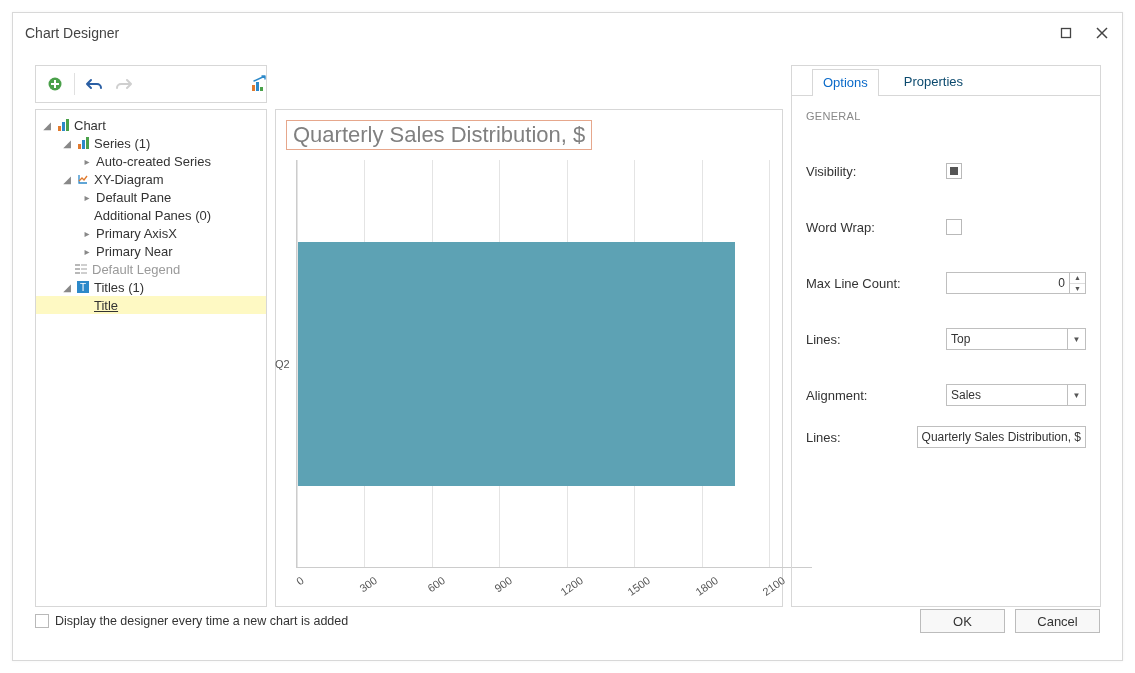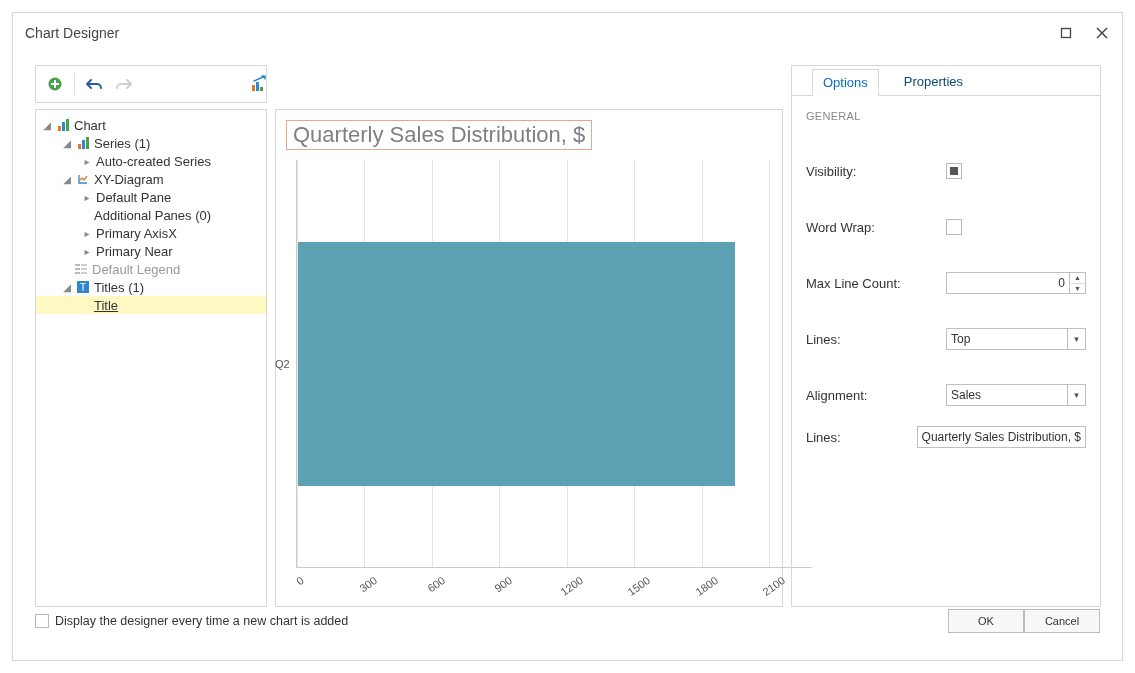--- a/index.html
+++ b/index.html
@@ -45,21 +45,21 @@
   .chk .fill { width:8px; height:8px; background:#555;}
   .txt, .sel { flex:1; height:22px; border:1px solid #bfbfbf; background:#fff; font-size:12px; padding:0 4px; display:flex; align-items:center; }
   .txt.right { justify-content:flex-end;}
   .spin { width:16px; height:22px; border:1px solid #bfbfbf; border-left:none; display:flex; flex-direction:column;}
   .spin div{flex:1; display:flex; align-items:center; justify-content:center; font-size:7px; color:#555;}
   .spin div:first-child{border-bottom:1px solid #ddd;}
   .dd-arrow { width:18px; height:22px; border:1px solid #bfbfbf; border-left:none; display:flex; align-items:center; justify-content:center; font-size:8px; color:#555;}
   
   .footer { position:absolute; left:0; right:0; bottom:0; height:34px; display:flex; align-items:center; }
   .foot-left { display:flex; align-items:center; gap:6px; font-size:12.5px; color:#333;}
-  .btn { width:76px; height:24px; border:1px solid #bcbcbc; background:#f8f8f8; font-size:11px; color:#333; display:flex; align-items:center; justify-content:center; cursor:default;}
+  .btn { width:85px; height:24px; border:1px solid #bcbcbc; background:#f8f8f8; font-size:13px; color:#333; display:flex; align-items:center; justify-content:center; margin-left:10px; cursor:default;}
   
   
   .bars-ico { display:inline-flex; align-items:flex-end; gap:1px; height:12px;}
   .bars-ico span{ width:3px; background:#2d89c9;}
   .bars-ico .b1{height:5px; background:#e07a2e;}
   .bars-ico .b2{height:9px;}
   .bars-ico .b3{height:12px; background:#4aa14a;}
 </style>
 </head>
 <body>

